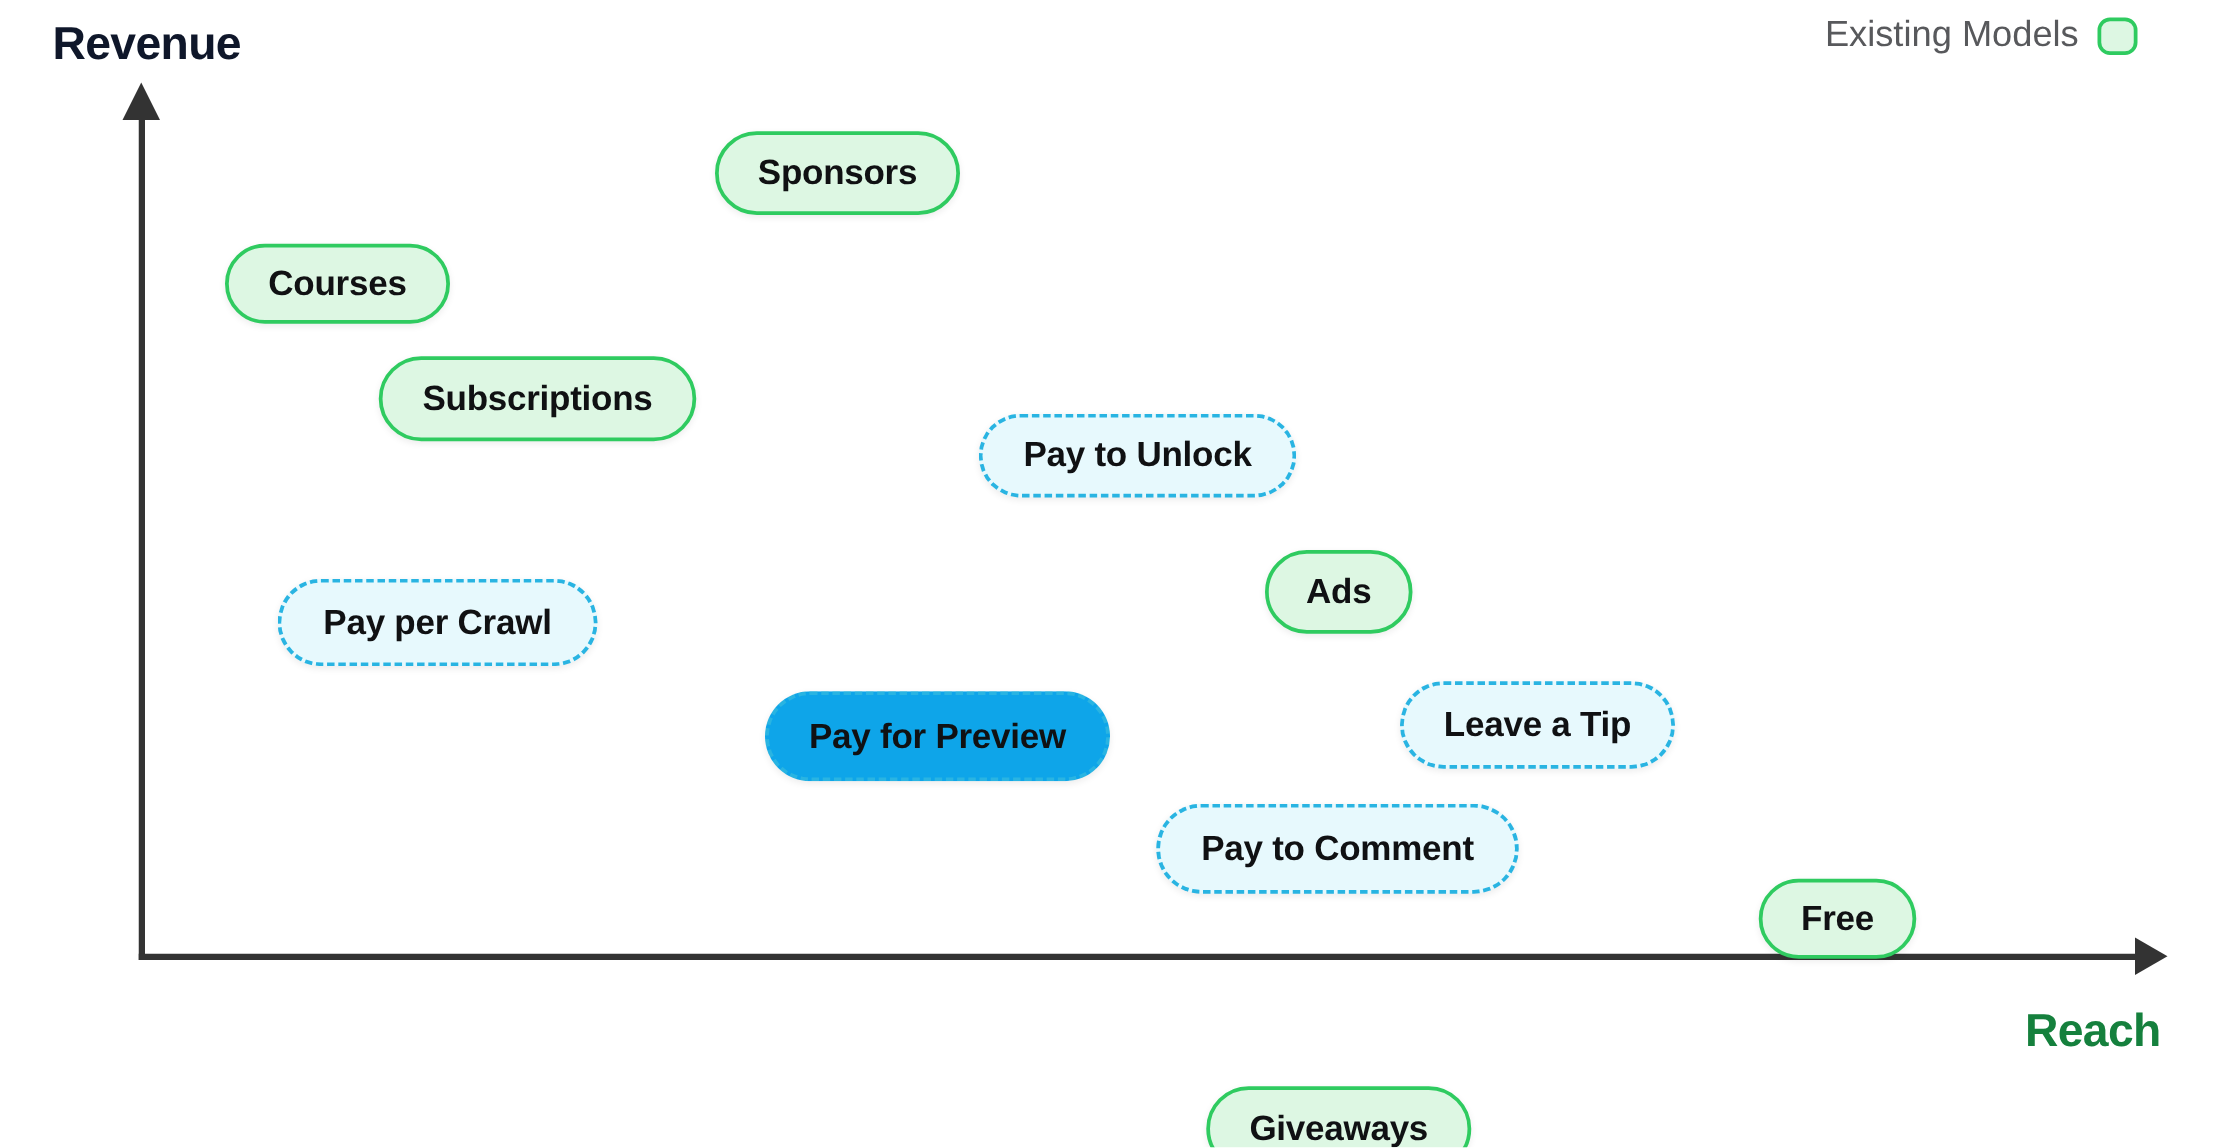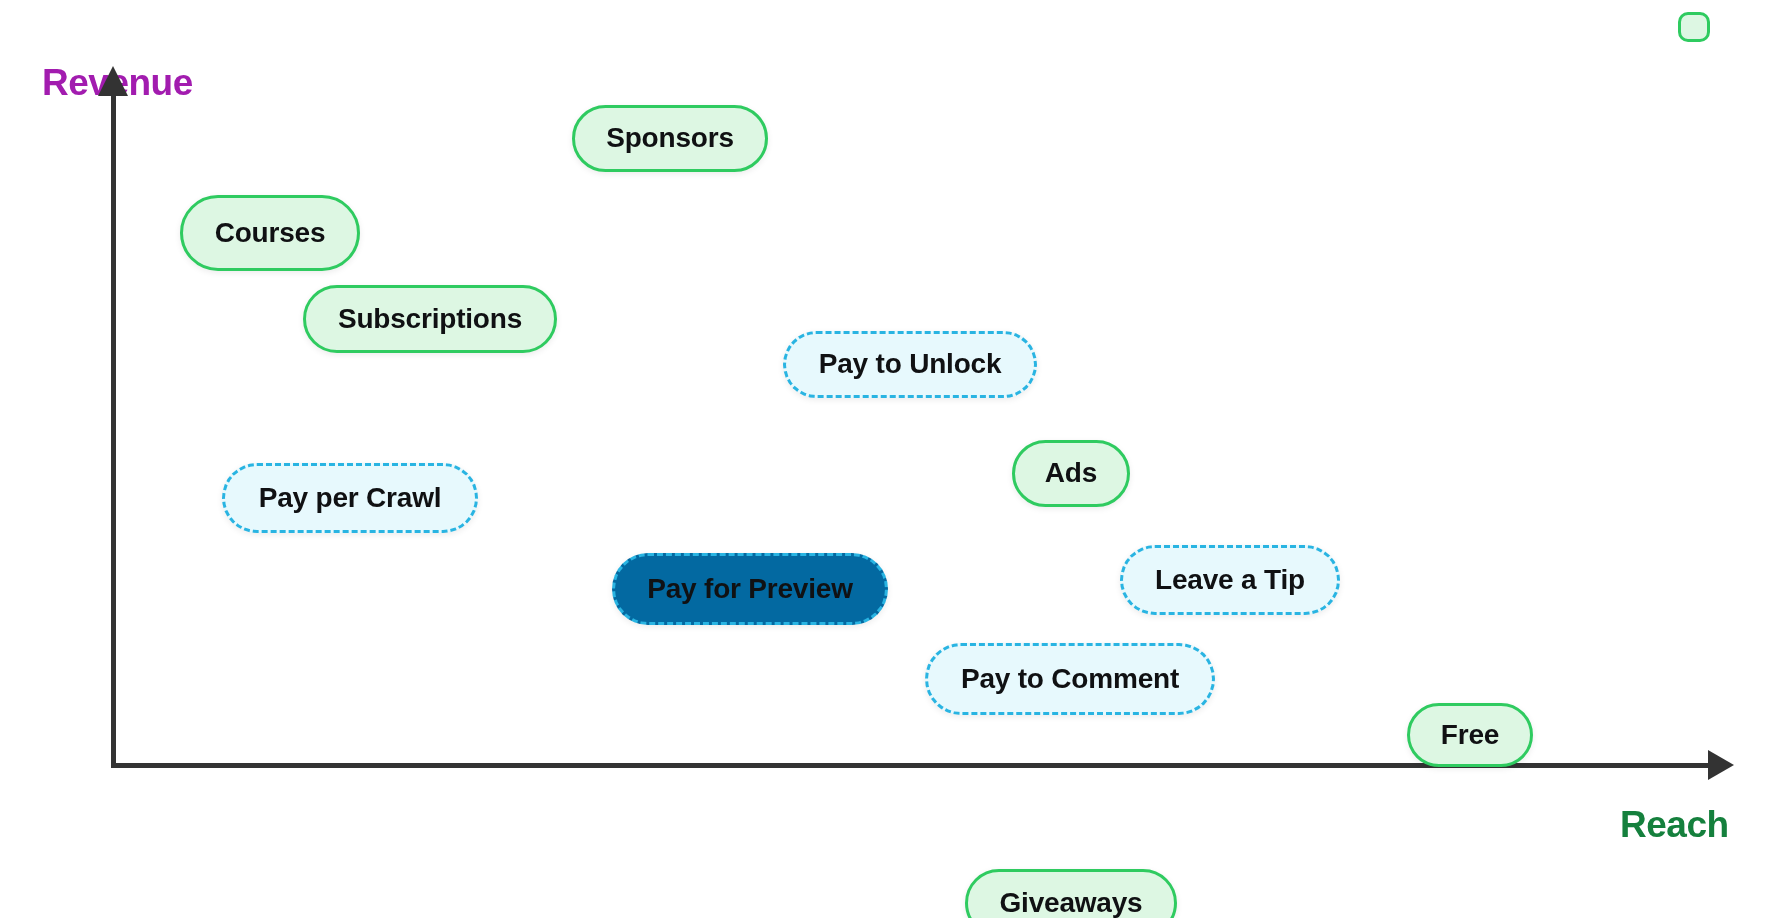--- a/index.html
+++ b/index.html
@@ -54,23 +54,22 @@
     border-left: 26px solid #333333;
   }
 
   
   .y-label {
     position: absolute;
     left: 42px;
     top: 14px;
     font-size: 37px;
     font-weight: 700;
-    color: #a21caf;
+    color: #0f172a;
     letter-spacing: -0.5px;
-    margin-top: 48px;
   }
   .x-label {
     position: absolute;
     left: 1620px;
     top: 804px;
     font-size: 37px;
     font-weight: 700;
     color: #15803d;
     letter-spacing: -0.5px;
   }
@@ -124,38 +123,39 @@
 </style>
 </head>
 <body>
 
 <div class="canvas">
 
   <div class="y-label">Revenue</div>
 
   <div class="legend" id="legend">
   <div class="legend-row">
+    <span class="legend-text">Existing Models</span>
     <span class="legend-swatch" style="background: rgb(221, 247, 227); border: 3px solid rgb(47, 203, 96);"></span>
   </div>
 
 </div>
 
   <div class="axis-v"></div>
   <div class="arrow-up"></div>
   <div class="axis-h"></div>
   <div class="arrow-right"></div>
 
   <div class="x-label">Reach</div>
 
   <div id="points">
   <div class="pill" style="left: 572px; top: 104.5px; width: 196px; height: 67px; background: rgb(221, 247, 227); border: 3px solid rgb(47, 203, 96); justify-content: center;">
     <span class="pill-label">Sponsors</span>
   </div>
 
-  <div class="pill" style="left: 180px; top: 195px; width: 180px; height: 76px; background: rgb(221, 247, 227); border: 3px solid rgb(47, 203, 96);">
+  <div class="pill" style="left: 180px; top: 195px; width: 180px; height: 64px; background: rgb(221, 247, 227); border: 3px solid rgb(47, 203, 96);">
     <span class="pill-label">Courses</span>
   </div>
 
   <div class="pill" style="left: 303px; top: 285px; width: 254px; height: 68px; background: rgb(221, 247, 227); border: 3px solid rgb(47, 203, 96);">
     <span class="pill-label">Subscriptions</span>
   </div>
 
   <div class="pill" style="left: 1012px; top: 439.5px; width: 118px; height: 67px; background: rgb(221, 247, 227); border: 3px solid rgb(47, 203, 96);">
     <span class="pill-label">Ads</span>
   </div>
@@ -169,21 +169,21 @@
   </div>
 
   <div class="pill" style="left: 783px; top: 330.5px; width: 254px; height: 67px; background: rgb(231, 249, 253); border: 3px dashed rgb(41, 180, 226);">
     <span class="pill-label">Pay to Unlock</span>
   </div>
 
   <div class="pill" style="left: 222px; top: 463px; width: 256px; height: 70px; background: rgb(231, 249, 253); border: 3px dashed rgb(41, 180, 226);">
     <span class="pill-label">Pay per Crawl</span>
   </div>
 
-  <div class="pill" style="left: 612px; top: 553px; width: 276px; height: 72px; background: #0369a1; border: 3px dashed rgb(41, 180, 226);">
+  <div class="pill" style="left: 612px; top: 553px; width: 276px; height: 72px; background: #0ea5e9; border: 3px dashed rgb(41, 180, 226);">
     <span class="pill-label">Pay for Preview</span>
   </div>
 
   <div class="pill" style="left: 1120px; top: 545px; width: 220px; height: 70px; background: rgb(231, 249, 253); border: 3px dashed rgb(41, 180, 226); text-align: right;">
     <span class="pill-label">Leave a Tip</span>
   </div>
 
   <div class="pill" style="left: 925px; top: 643px; width: 290px; height: 72px; background: rgb(231, 249, 253); border: 3px dashed rgb(41, 180, 226);">
     <span class="pill-label">Pay to Comment</span>
   </div>

